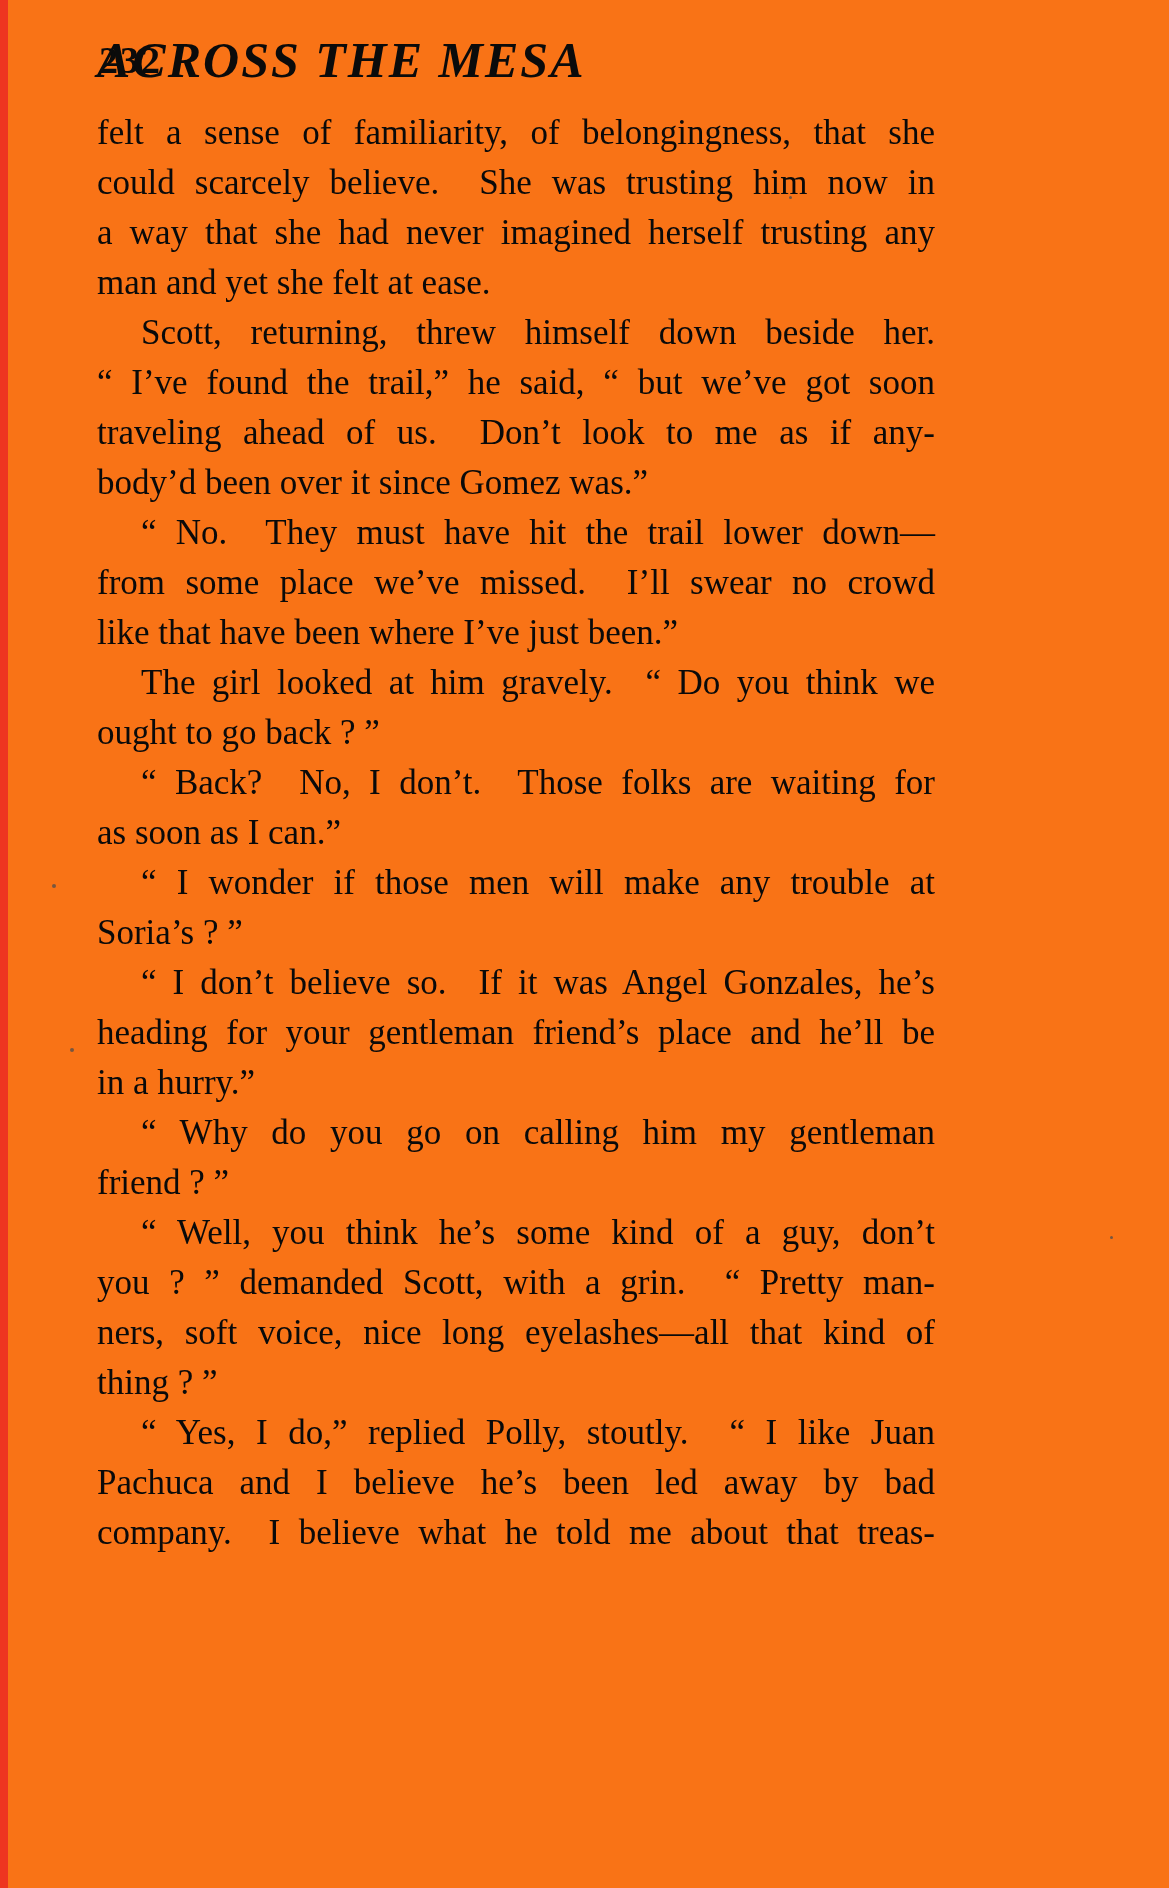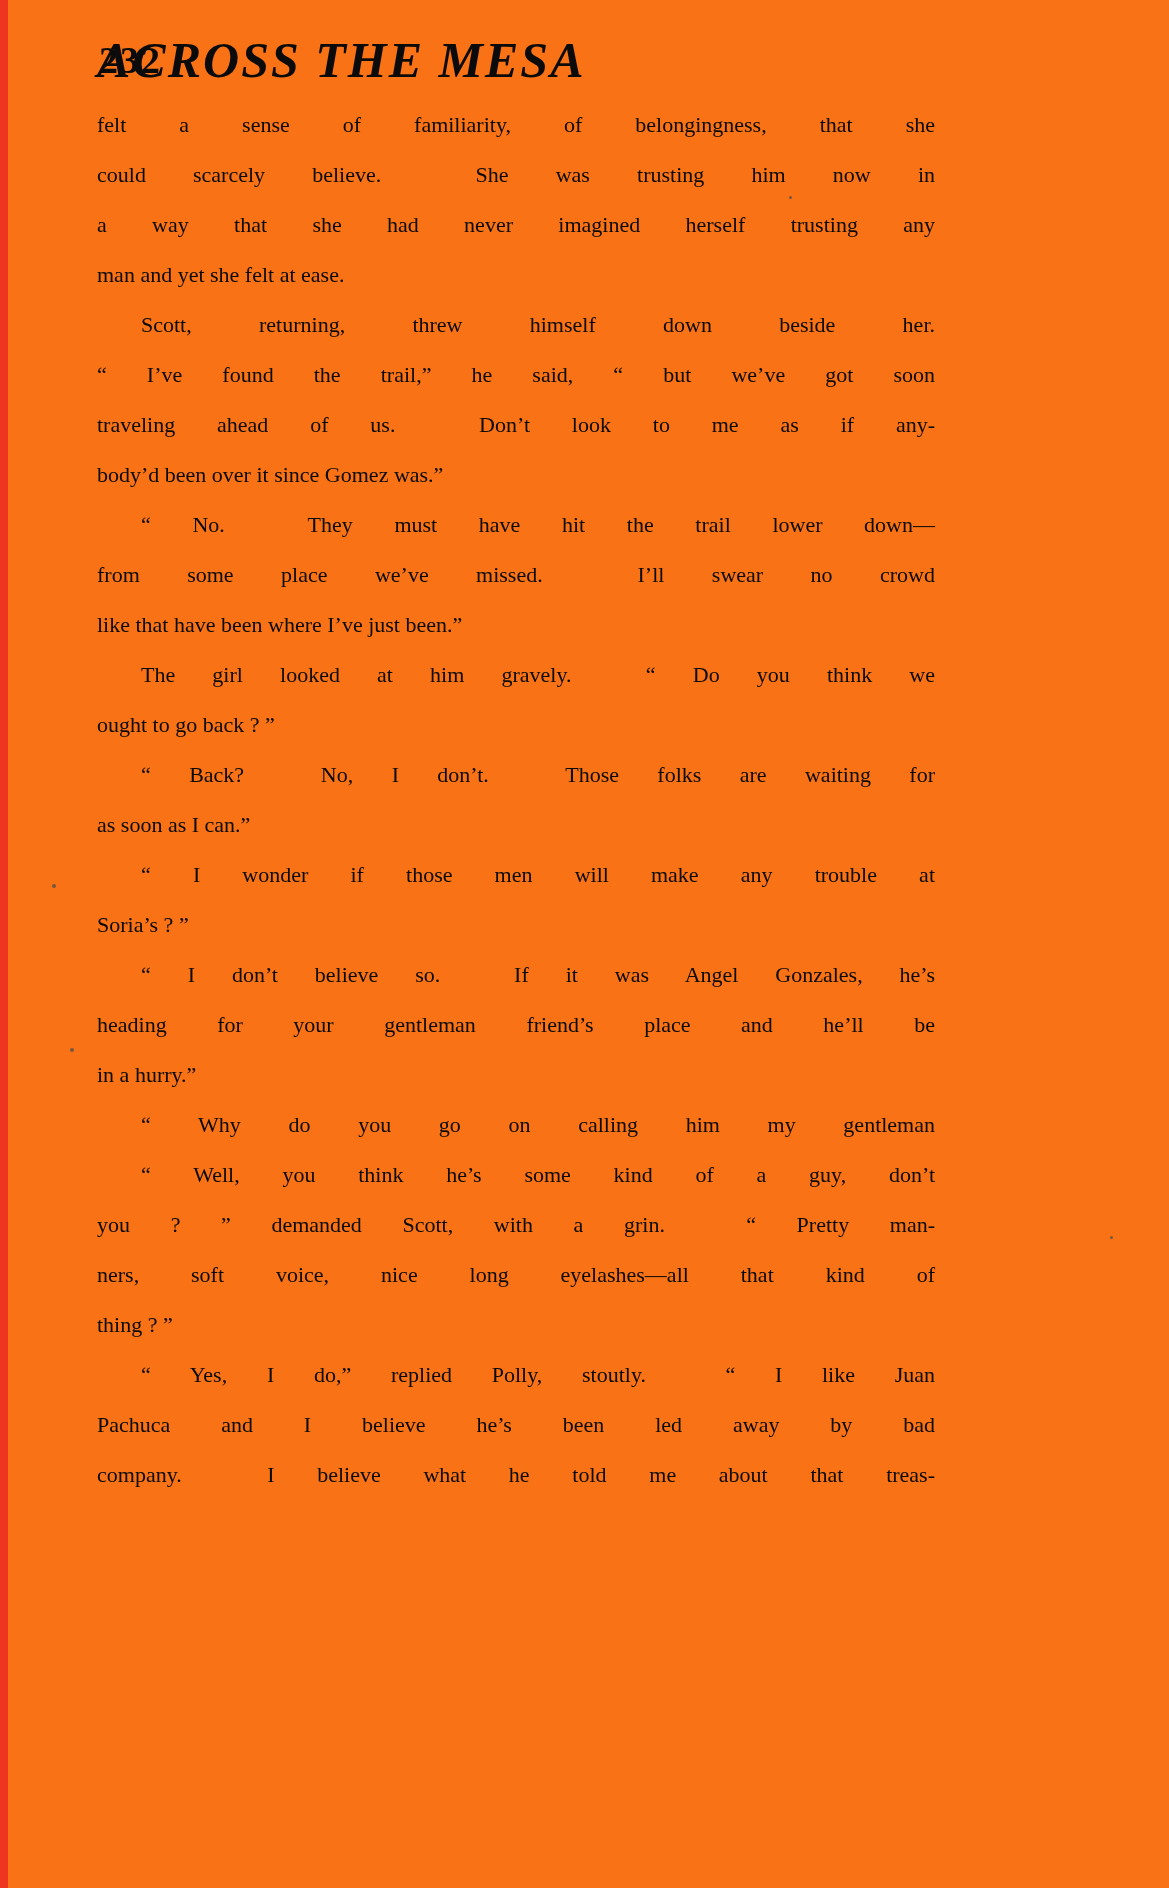--- a/index.html
+++ b/index.html
@@ -47,24 +47,24 @@
     text-align: left;
     font-size: 50px;
     font-weight: 700;
     font-style: italic;
     letter-spacing: 2px;
     line-height: 48px;
     white-space: nowrap;
   }
   .text-block {
     position: relative;
-    margin: 16px 0 0 97px;
+    margin: 24px 0 0 97px;
     width: 838px;
     color: #0a0a0a;
-    font-size: 22px;
+    font-size: 35px;
     line-height: 50px;
   }
   .para { margin: 0; }
   .para.indent .line:first-child { text-indent: 44px; }
   .line {
     text-align: justify;
     text-align-last: justify;
     min-height: 50px;
   }
   .line.endline {
@@ -119,20 +119,21 @@
         <div class="line">“ I wonder if those men will make any trouble at</div>
         <div class="line endline">Soria’s ? ”</div>
       </div>
       <div class="para indent">
         <div class="line">“ I don’t believe so.&nbsp; If it was Angel Gonzales, he’s</div>
         <div class="line">heading for your gentleman friend’s place and he’ll be</div>
         <div class="line endline">in a hurry.”</div>
       </div>
       <div class="para indent">
         <div class="line">“ Why do you go on calling him my gentleman</div>
+        <div class="line endline">friend ? ”</div>
       </div>
       <div class="para indent">
         <div class="line">“ Well, you think he’s some kind of a guy, don’t</div>
         <div class="line">you ? ” demanded Scott, with a grin.&nbsp; “ Pretty man-</div>
         <div class="line">ners, soft voice, nice long eyelashes—all that kind of</div>
         <div class="line endline">thing ? ”</div>
       </div>
       <div class="para indent">
         <div class="line">“ Yes, I do,” replied Polly, stoutly.&nbsp; “ I like Juan</div>
         <div class="line">Pachuca and I believe he’s been led away by bad</div>

